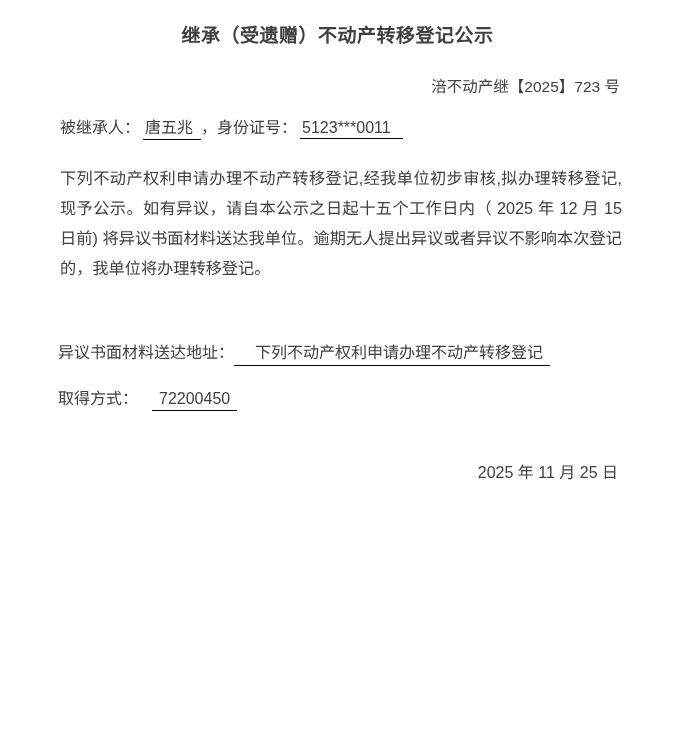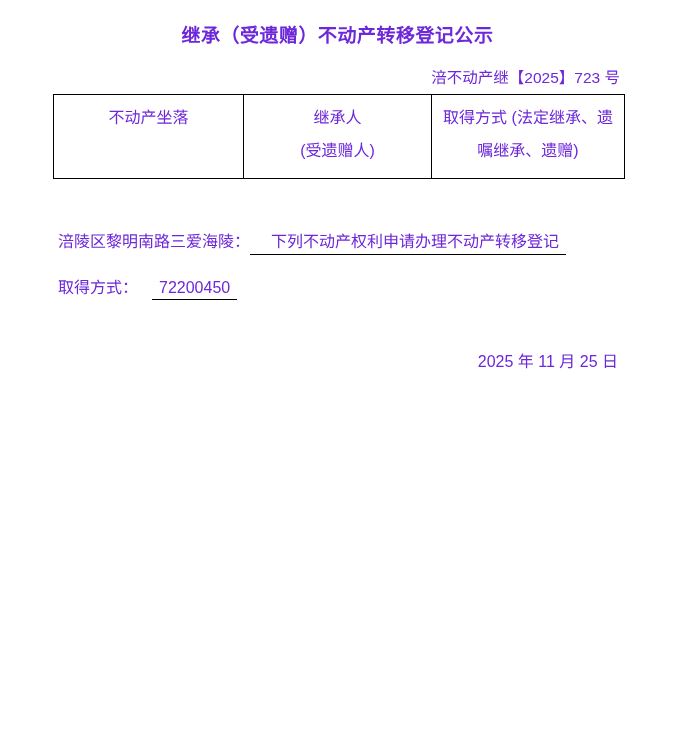--- a/index.html
+++ b/index.html
@@ -2,34 +2,34 @@
 <html lang="zh-CN"><head>
 <meta charset="utf-8">
 <style>
   * { margin:0; padding:0; box-sizing:border-box; }
   html,body { background:#ffffff; }
   .page {
     position:relative;
     width:675px; height:751px;
     margin:0 auto;
     background:#ffffff;
-    color:#6d28d9;
+    color:#404040;
     font-family:"Liberation Sans","DejaVu Sans",sans-serif;
     font-size:16px;
     overflow:hidden;
   }
   .title {
     padding-top:20px;
     text-align:center;
     font-size:19px;
     font-weight:700;
     letter-spacing:0.5px;
   }
   .doc-number {
-    margin-top:18px;
+    margin-top:27px;
     padding-right:55px;
     text-align:right;
     font-size:15.5px;
   }
   .line { font-size:16px; }
   .deceased-line { margin:18px 55px 0 60px; }
   .u {
     display:inline-block;
     border-bottom:1px solid #000;
     padding-bottom:1px;
@@ -77,42 +77,38 @@
 </style>
 </head>
 <body>
 
 <div class="page">
 
   <div class="title">继承（受遗赠）不动产转移登记公示</div>
 
   <div class="doc-number">涪不动产继【2025】723 号</div>
 
+  <div class="line deceased-line">
+    <span>被继承人：</span><span class="u u-name">唐五兆</span><span>，身份证号：</span><span class="u u-id">5123***0011</span>
+  </div>
 
+  <div class="para">下列不动产权利申请办理不动产转移登记,经我单位初步审核,拟办理转移登记,现予公示。如有异议，请自本公示之日起十五个工作日内（ 2025 年 12 月 15 日前) 将异议书面材料送达我单位。逾期无人提出异议或者异议不影响本次登记的，我单位将办理转移登记。</div>
 
   <table class="reg-table">
     <colgroup>
       <col style="width:190px">
       <col style="width:188px">
       <col style="width:193px">
     </colgroup>
     <tbody>
-      <tr>
-        <th>不动产坐落</th>
-        <th>
-          <div>继承人</div>
-          <div>(受遗赠人)</div>
-        </th>
-        <th>取得方式 (法定继承、遗嘱继承、遗赠)</th>
-      </tr>
     </tbody>
   </table>
 
   <div class="line address-line">
-    <span>涪陵区黎明南路三爱海陵：</span><span class="u u-address">下列不动产权利申请办理不动产转移登记</span>
+    <span>异议书面材料送达地址：</span><span class="u u-address">下列不动产权利申请办理不动产转移登记</span>
   </div>
 
   <div class="line contact-line">
     <span>取得方式：</span><span class="u u-contact">72200450</span>
   </div>
 
   <div class="footer">
     <div>2025 年 11 月 25 日</div>
   </div>
 

